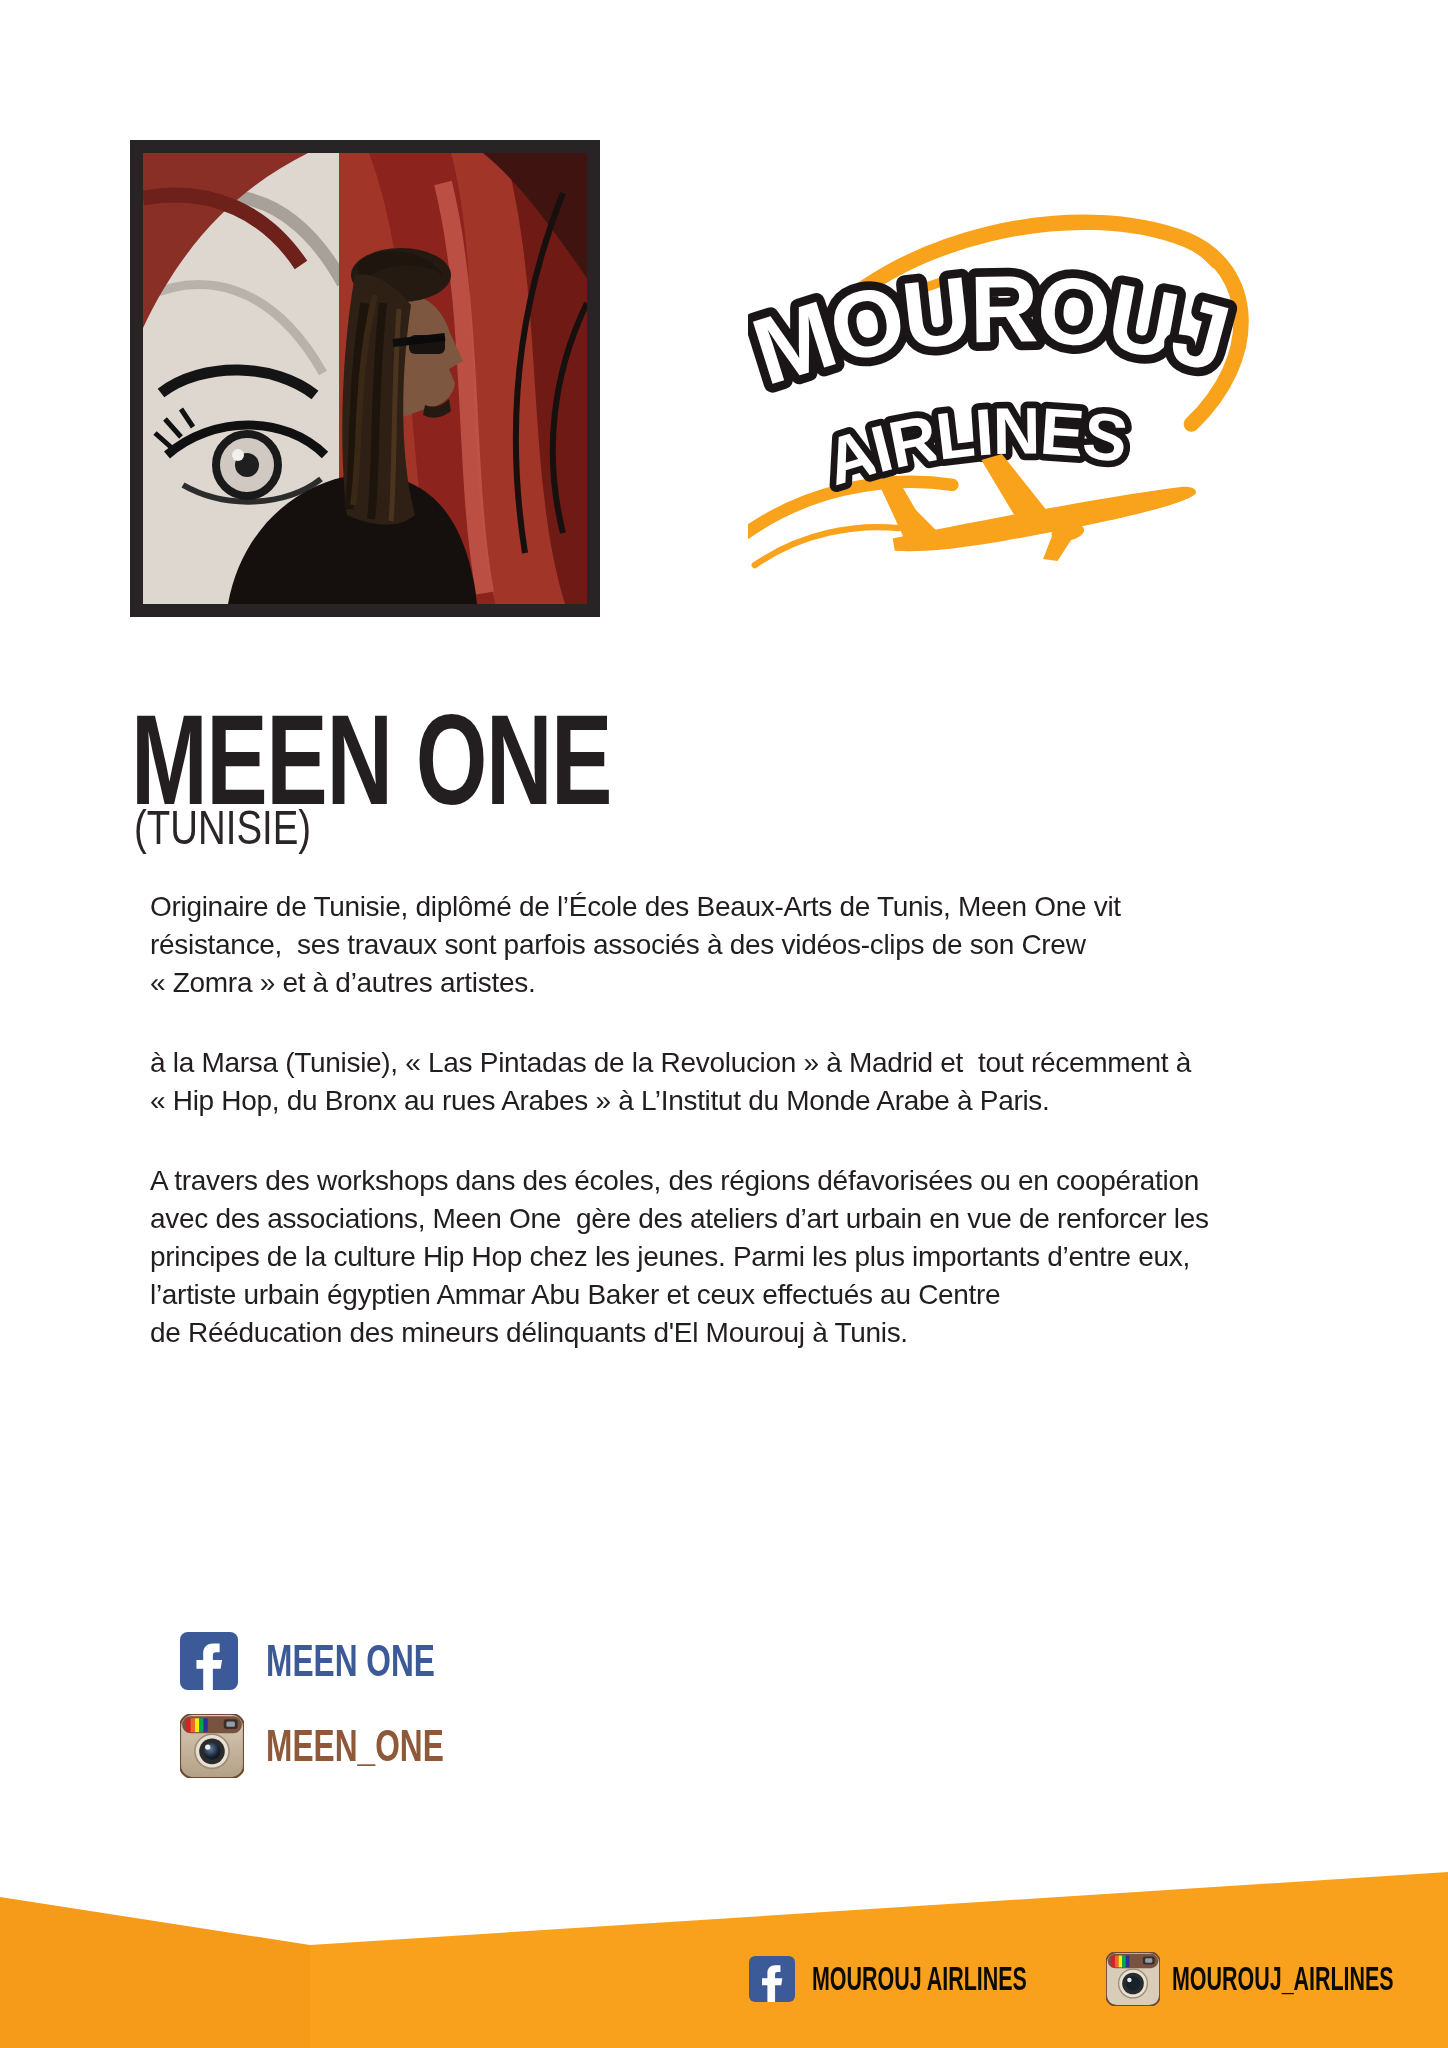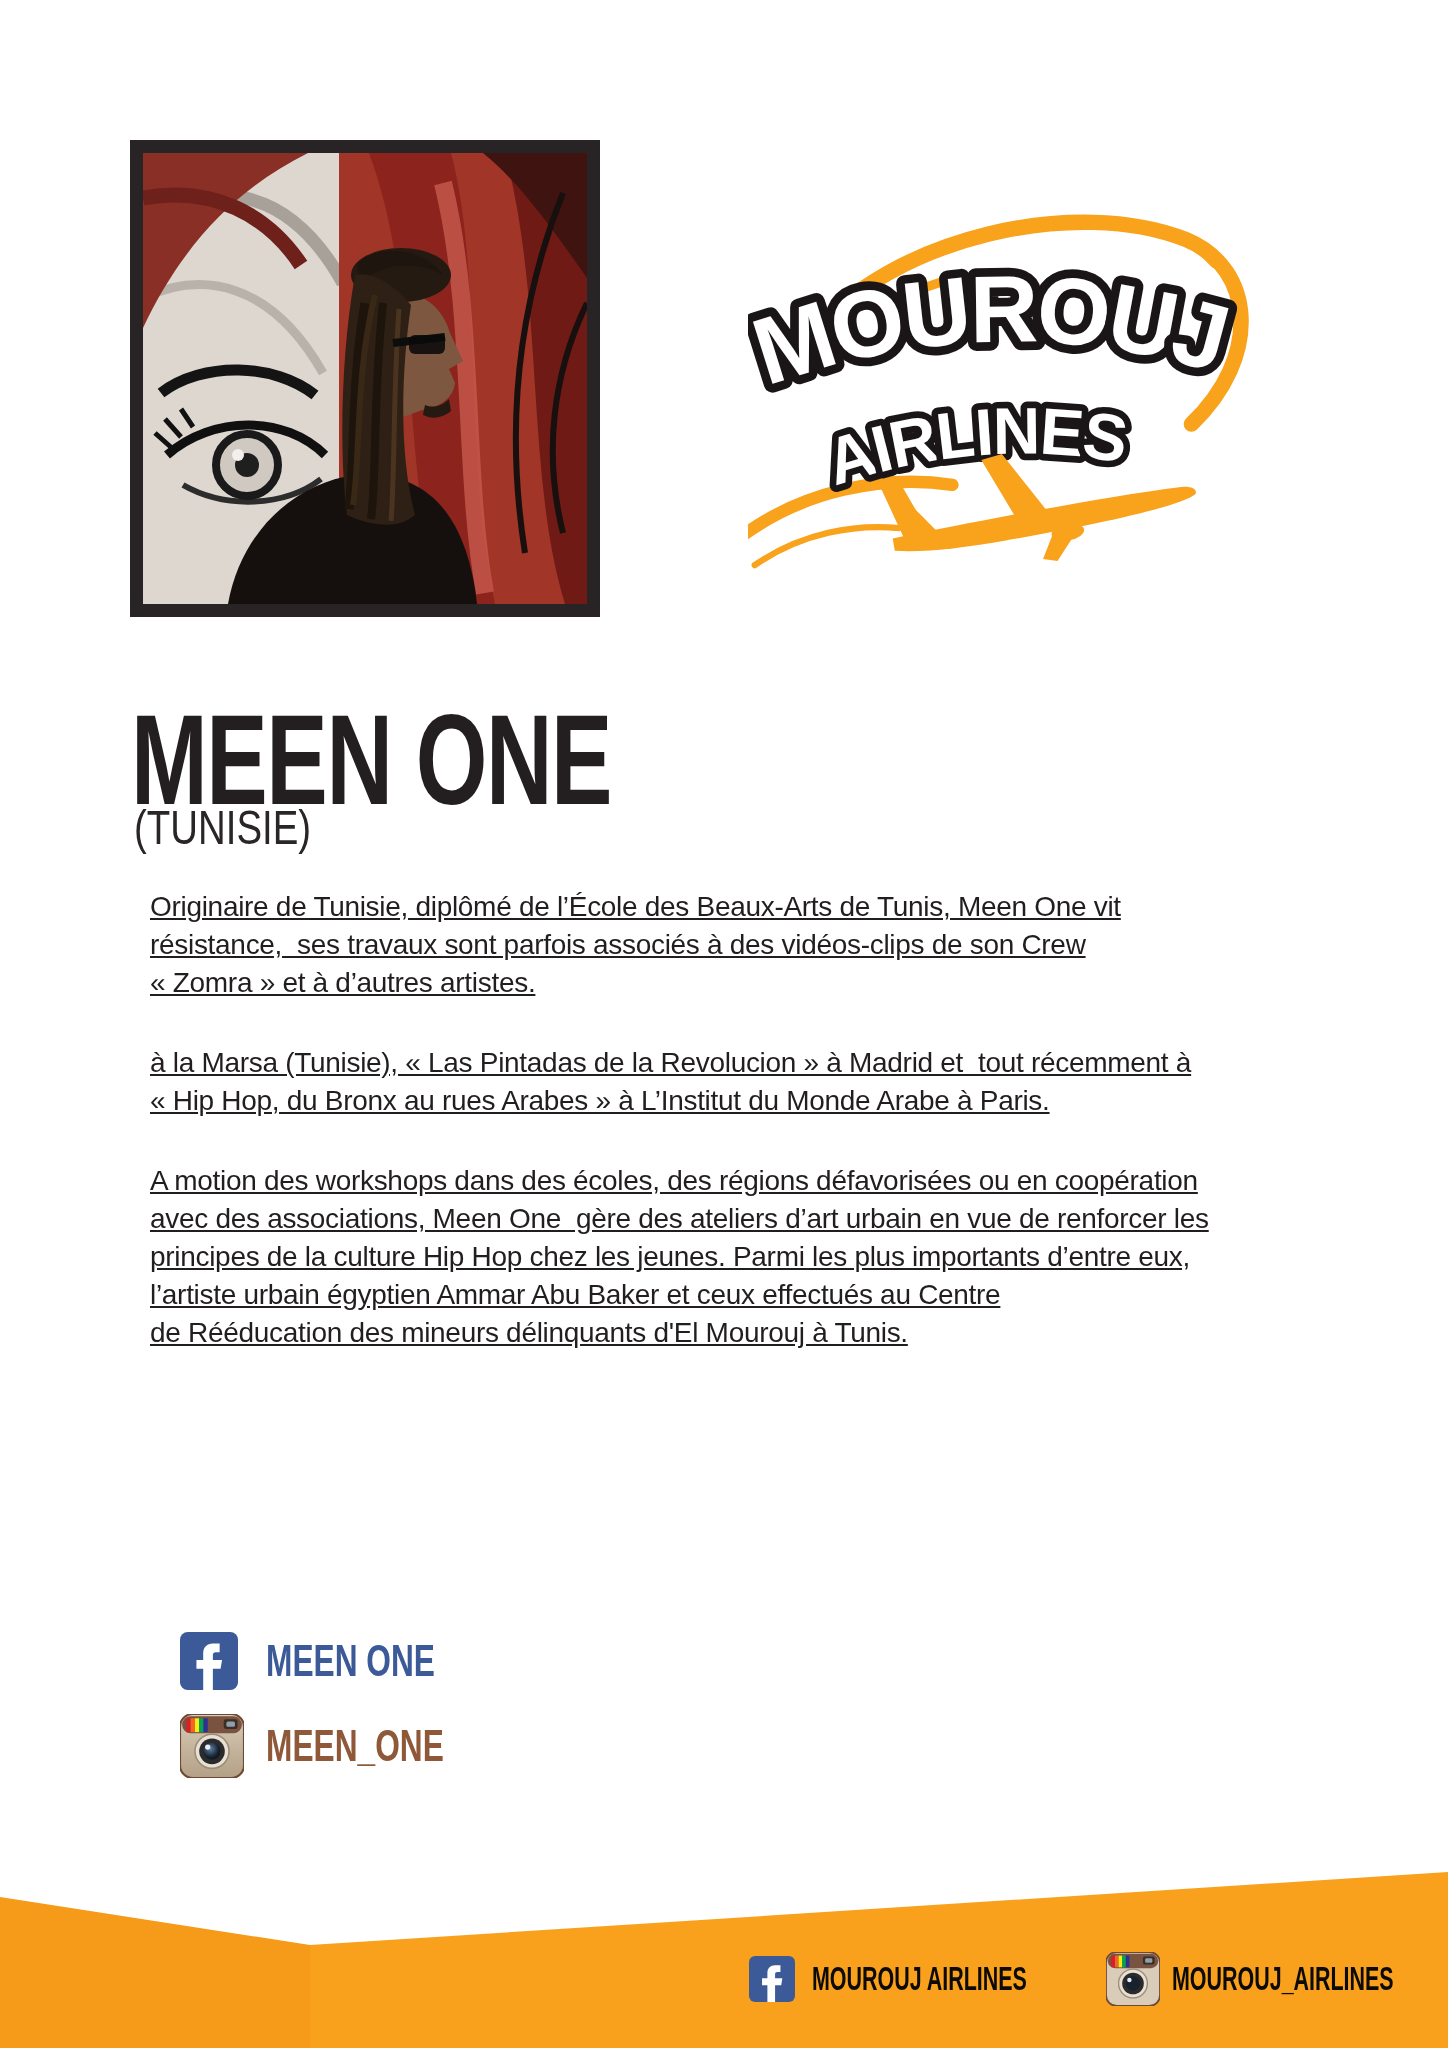--- a/index.html
+++ b/index.html
@@ -23,21 +23,21 @@
   }
   .subtitle{
     position:absolute;left:134px;top:800px;
     font-size:48px;font-weight:normal;color:#2a2627;
     transform:scaleX(0.80);transform-origin:left top;white-space:pre;
   }
   
   .bio{position:absolute;left:150px;top:888px;font-size:28px;line-height:38px;
        letter-spacing:-0.3px;color:#221e1f;}
   .bio .para{margin:0 0 42px 0;}
-  .bio .line{white-space:pre;text-decoration:underline;}
+  .bio .line{white-space:pre;}
   
   .fb-icon-sm{position:absolute;left:180px;top:1632px;width:58px;height:58px;}
   .fb-label{
     position:absolute;left:266px;top:1632px;height:58px;line-height:58px;
     font-size:44px;font-weight:bold;color:#3d5a98;
     transform:scaleX(0.72);transform-origin:left center;white-space:pre;
   }
   .ig-icon-sm{position:absolute;left:180px;top:1714px;width:64px;height:64px;}
   .ig-label{
     position:absolute;left:266px;top:1714px;height:64px;line-height:64px;
@@ -157,21 +157,21 @@
     <div class="para">
       <div class="line">Originaire de Tunisie, diplômé de l’École des Beaux-Arts de Tunis, Meen One vit</div>
       <div class="line">résistance,  ses travaux sont parfois associés à des vidéos-clips de son Crew</div>
       <div class="line">« Zomra » et à d’autres artistes.</div>
     </div>
     <div class="para">
       <div class="line">à la Marsa (Tunisie), « Las Pintadas de la Revolucion » à Madrid et  tout récemment à</div>
       <div class="line">« Hip Hop, du Bronx au rues Arabes » à L’Institut du Monde Arabe à Paris.</div>
     </div>
     <div class="para">
-      <div class="line">A motion des workshops dans des écoles, des régions défavorisées ou en coopération</div>
+      <div class="line">A travers des workshops dans des écoles, des régions défavorisées ou en coopération</div>
       <div class="line">avec des associations, Meen One  gère des ateliers d’art urbain en vue de renforcer les</div>
       <div class="line">principes de la culture Hip Hop chez les jeunes. Parmi les plus importants d’entre eux,</div>
       <div class="line">l’artiste urbain égyptien Ammar Abu Baker et ceux effectués au Centre</div>
       <div class="line">de Rééducation des mineurs délinquants d'El Mourouj à Tunis.</div>
     </div>
   </div>
 
   <svg class="fb-icon-sm" viewBox="0 0 60 60">
     <rect x="0" y="0" width="60" height="60" rx="8" fill="#3d5a98"></rect>
     <path d="M41 12 h-7 c-6 0-10 4-10 10 v7 h-7 v9 h7 v22 h10 V38 h8 l1.5-9 H34 v-5 c0-2 1-3 3-3 h4 Z" fill="#ffffff"></path>

